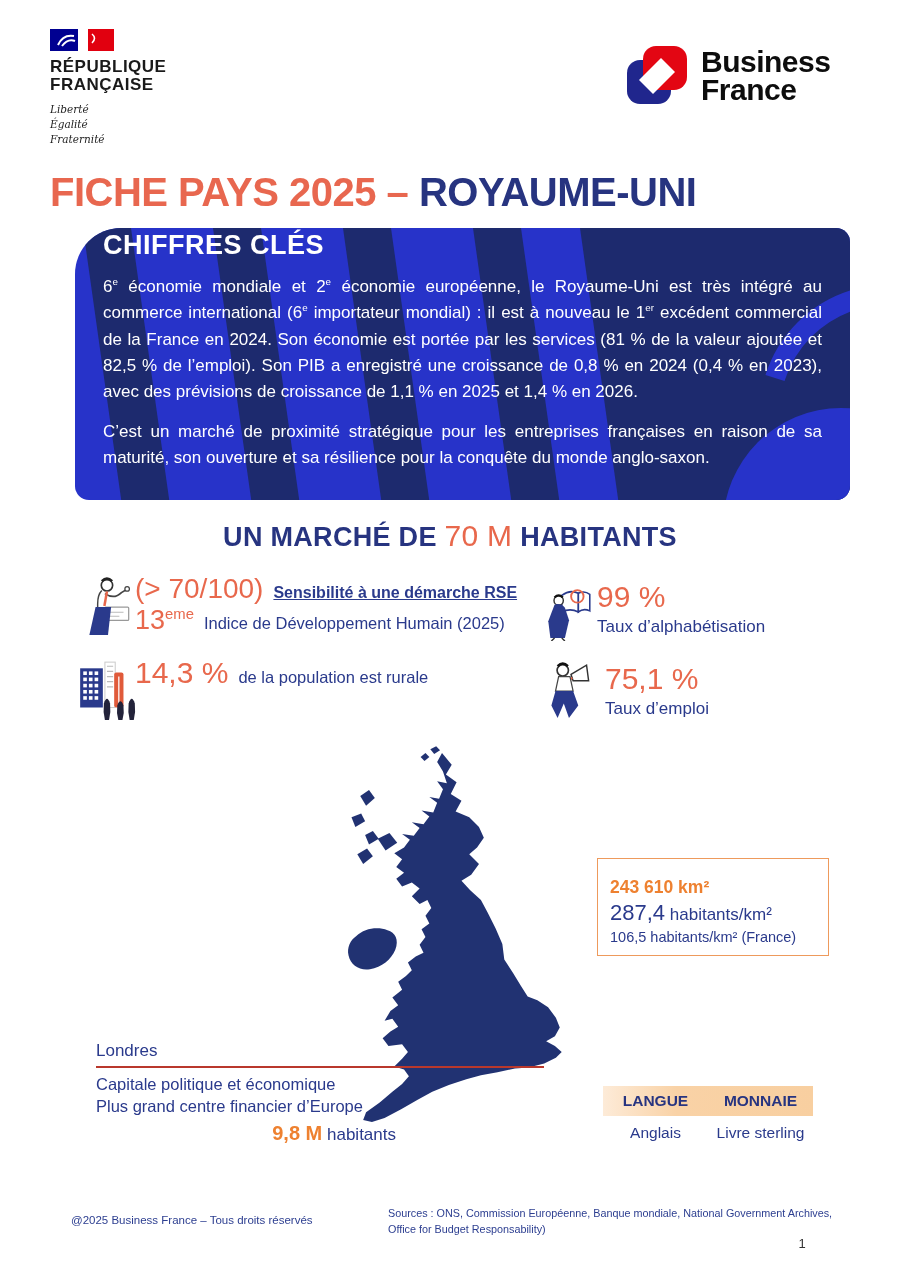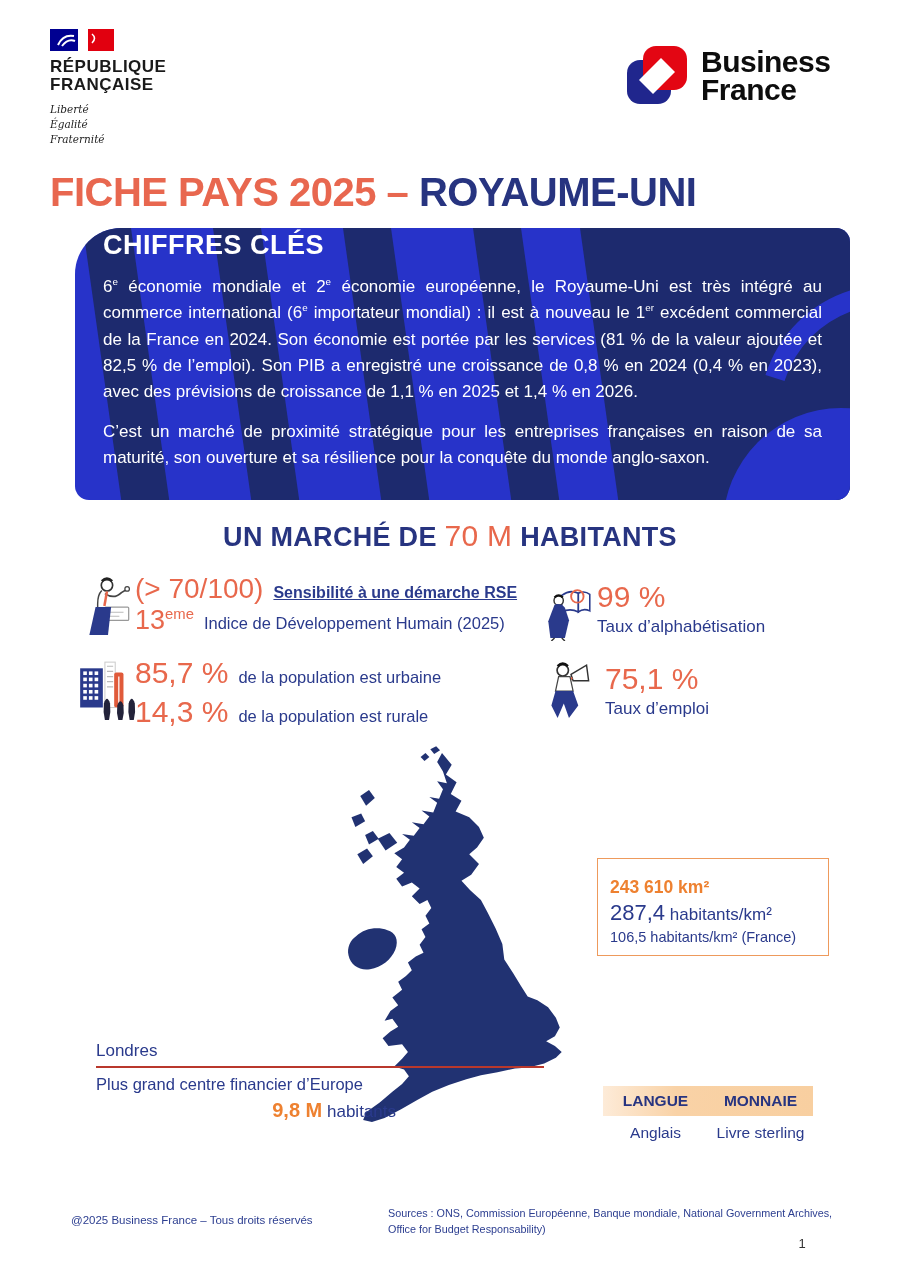--- a/index.html
+++ b/index.html
@@ -214,24 +214,20 @@
     <rect x="26" y="4" width="10" height="44" fill="#fff" stroke="#ccc" stroke-width="1"></rect>
     <path d="M28 8 h6 M28 13 h6 M28 18 h6 M28 23 h6 M28 28 h6" stroke="#bbb" stroke-width="1.2"></path>
     <rect x="35" y="14" width="9" height="34" rx="2" fill="#E05A3A"></rect>
     <line x1="39.5" y1="18" x2="39.5" y2="44" stroke="#fff" stroke-width="1.2"></line>
     <path d="M25 44 q3 -9 6 0 q1 8 -1 16 h-4 q-2 -8 -1 -16 Z" fill="#23233a"></path>
     <path d="M38 46 q3 -8 6 0 q1 7 -1 14 h-4 q-2 -7 -1 -14 Z" fill="#23233a"></path>
     <path d="M49 44 q3 -9 6 0 q1 8 -1 16 h-4 q-2 -8 -1 -16 Z" fill="#23233a"></path>
   </svg>
   <div class="urb-block">
     <div class="stat-line">
-      <span class="stat-value">85,7 %</span>
-      <span class="stat-label">de la population est urbaine</span>
-    </div>
-    <div class="stat-line">
       <span class="stat-value">14,3 %</span>
       <span class="stat-label">de la population est rurale</span>
     </div>
   </div>
 
   <svg class="stat-icon" style="left:546px;top:660px;" width="48" height="60" viewBox="0 0 46 58">
     <circle cx="16" cy="10" r="5.5" fill="#fff" stroke="#333" stroke-width="1.6"></circle>
     <path d="M11 6 Q16 1 21 6" stroke="#111" stroke-width="2.4" fill="none"></path>
     <path d="M24 14 L39 5 L41 20 L26 20 Z" fill="#fff" stroke="#333" stroke-width="1.4"></path>
     <path d="M25 17 l-4 4" stroke="#E8684C" stroke-width="2.2"></path>
@@ -254,20 +250,21 @@
       <path d="M84 96 l12 -6 8 10 -12 8 Z"></path>
       <path d="M138 4 l6 -3 4 4 -6 4 Z"></path>
       <path d="M128 12 l5 -4 4 4 -5 4 Z"></path>
     </g>
   </svg>
 
   <div class="red-line"></div>
   <div class="london">
     <div class="ld-name">Londres</div>
     <div class="ld-desc">
+      <div>Capitale politique et économique</div>
       <div>Plus grand centre financier d’Europe</div>
     </div>
     <div class="ld-pop">
       <span class="pop-value">9,8 M</span><span> habitants</span>
     </div>
   </div>
 
   <div class="area-box">
     <div class="a1">243 610 km²</div>
     <div class="a2">

